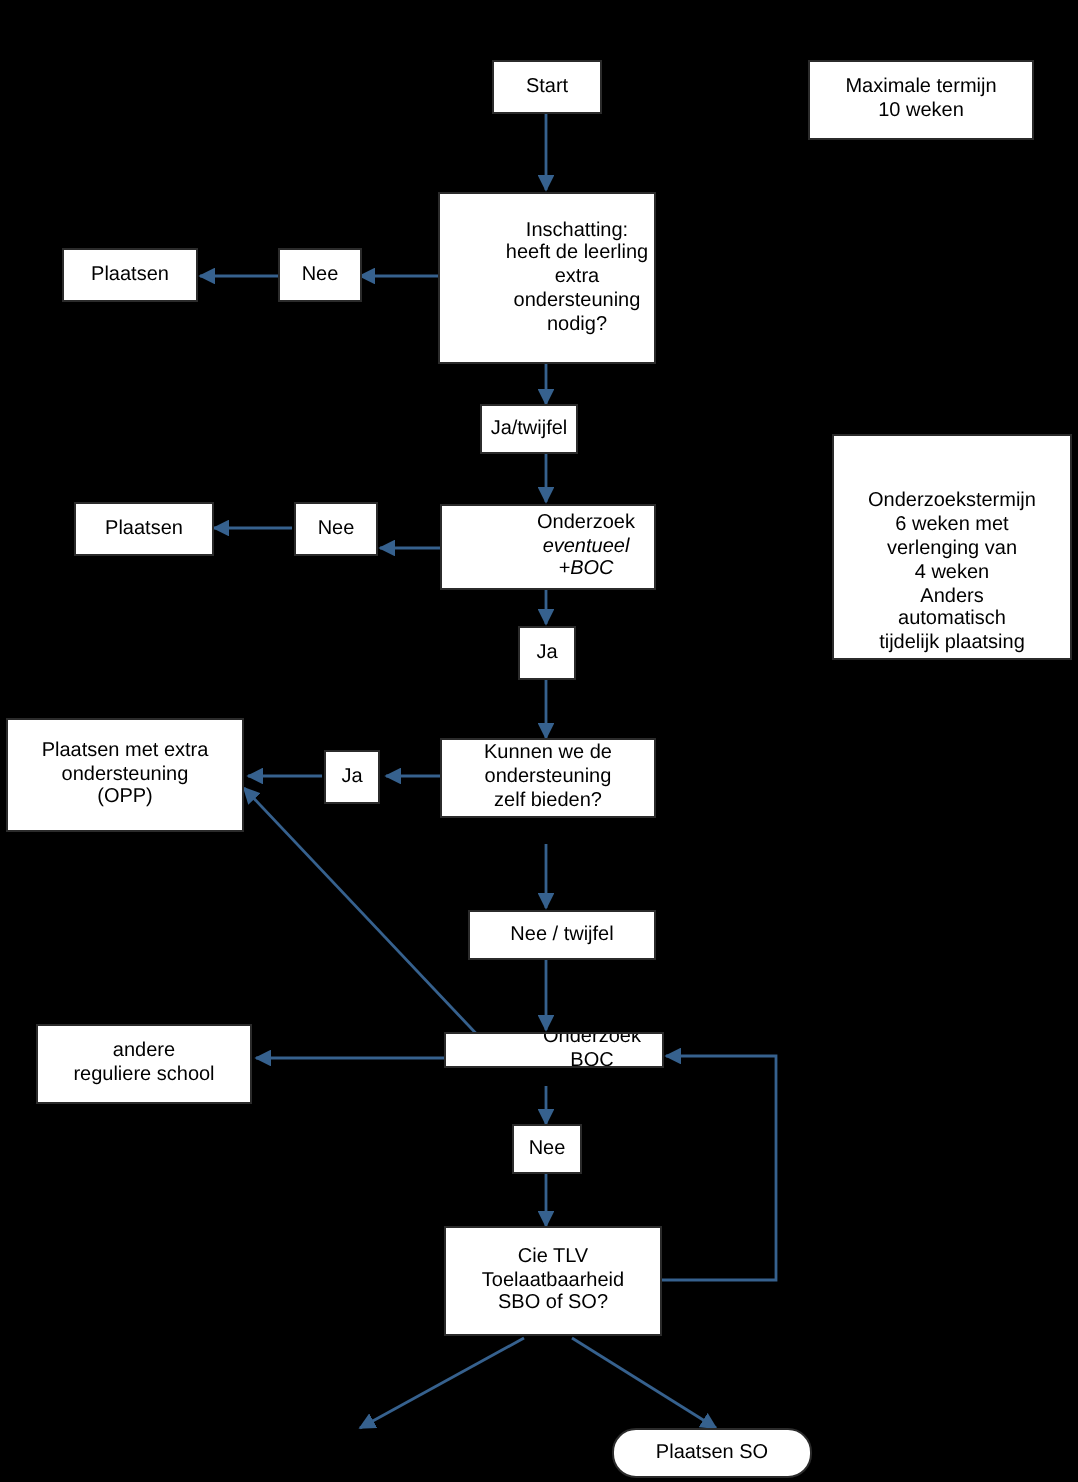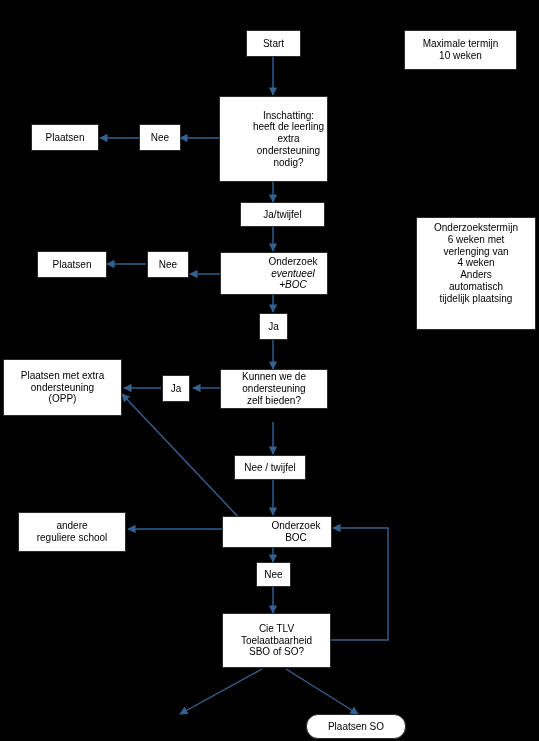--- a/index.html
+++ b/index.html
@@ -131,21 +131,21 @@
         <span class="line">Nee</span>
       </span>
   </div>
 
   <div class="node" style="left:31px; top:124px; width:68px; height:27px;">
     <span class="inner">
         <span class="line">Plaatsen</span>
       </span>
   </div>
 
-  <div class="node" style="left:240px; top:202px; width:85px; height:25px;">
+  <div class="node" style="left:240px; top:202px; width:49px; height:25px;">
     <span class="inner">
         <span class="line">Ja/twijfel</span>
       </span>
   </div>
 
   <div class="node" style="left:220px; top:252px; width:108px; height:43px;padding-left:40px;">
     <span class="inner">
       <span class="line">Onderzoek</span>
       <span class="line ital">eventueel +BOC</span>
     </span>
@@ -156,21 +156,21 @@
         <span class="line">Nee</span>
       </span>
   </div>
 
   <div class="node" style="left:37px; top:251px; width:70px; height:27px;">
     <span class="inner">
         <span class="line">Plaatsen</span>
       </span>
   </div>
 
-  <div class="node" style="left:416px; top:217px; width:120px; height:113px; align-items:flex-start; padding-top:4px;">
+  <div class="node" style="left:416px; top:217px; width:120px; height:113px; align-items:flex-end; padding-top:4px;">
     <span class="inner">
       <span class="line">Onderzoekstermijn</span>
       <span class="line">6 weken met</span>
       <span class="line">verlenging van</span>
       <span class="line">4 weken</span>
       <span class="line">Anders</span>
       <span class="line">automatisch</span>
       <span class="line">tijdelijk plaatsing</span>
     </span>
   </div>
@@ -196,27 +196,27 @@
   </div>
 
   <div class="node" style="left:3px; top:359px; width:119px; height:57px;">
     <span class="inner">
       <span class="line">Plaatsen met extra</span>
       <span class="line">ondersteuning</span>
       <span class="line">(OPP)</span>
     </span>
   </div>
 
-  <div class="node" style="left:234px; top:455px; width:72px; height:25px;">
+  <div class="node" style="left:234px; top:455px; width:94px; height:25px;">
     <span class="inner">
         <span class="line">Nee / twijfel</span>
       </span>
   </div>
 
-  <div class="node" style="left:222px; top:516px; width:110px; height:32px;padding-left:40px;">
+  <div class="node" style="left:222px; top:516px; width:110px; height:18px;padding-left:40px;">
     <span class="inner">
         <span class="line">Onderzoek BOC</span>
       </span>
   </div>
 
   <div class="node" style="left:18px; top:512px; width:108px; height:40px;">
     <span class="inner">
       <span class="line">andere</span>
       <span class="line">reguliere school</span>
     </span>

